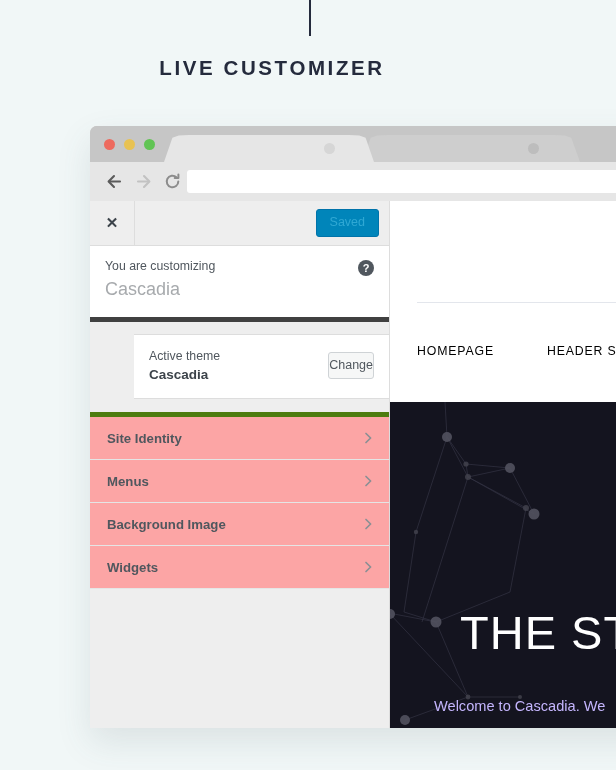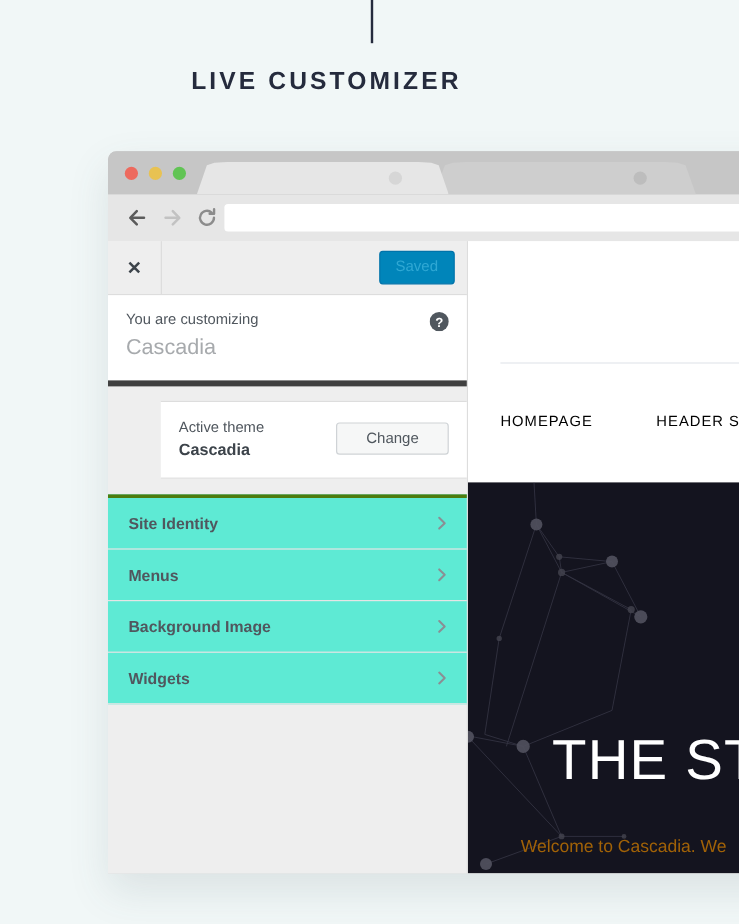--- a/index.html
+++ b/index.html
@@ -116,26 +116,26 @@
 
   .active-theme {
     background: #ffffff; border-top: 1px solid #dddddd; border-bottom: 1px solid #dddddd;
     padding: 14px 15px 16px; display: flex; align-items: center; margin-left: 44px;
   }
   .active-theme .at-text { flex: 1; }
   .at-label { font-size: 12.3px; color: #50575e; }
   .at-name { font-size: 13.5px; color: #3c434a; font-weight: bold; margin-top: 4px; }
   .change-btn {
     background: #f6f7f7; border: 1px solid #cfd3d6; border-radius: 3px;
-    font-size: 12.5px; color: #50575e; padding: 6px 24px 7px; line-height: 1;
+    font-size: 12.5px; color: #50575e; padding: 6px 0 7px; line-height: 1;
   }
 
   .panel-gap2 { height: 13px; background: #eeeeee; }
 
-  .nav-list { background: #5eead4; border-top: 3px solid #4d7c0f; }
+  .nav-list { background: #fca5a5; border-top: 5px solid #4d7c0f; }
   .nav-item {
     height: 43px; display: flex; align-items: center;
     padding: 0 14px 0 17px; border-bottom: 1px solid #e5e5e5;
   }
   .nav-item .lbl { flex: 1; font-size: 13.2px; color: #50575e; font-weight: bold; }
   .chev { width: 14px; height: 14px; color: #8a8f94; }
 
   
   .preview { flex: 1; background: #ffffff; position: relative; overflow: hidden; }
   .site-divider { position: absolute; left: 27px; right: 0; top: 101px;
@@ -147,21 +147,21 @@
   .hero { position: absolute; left: 0; right: 0; top: 201px; bottom: 0;
     background: #14141f; overflow: hidden; }
   .hero svg.constellation { position: absolute; left: 0; top: 0; }
   .hero-title {
     position: absolute; left: 70px; top: 203px;
     font-size: 47px; color: #ffffff; font-weight: 300; letter-spacing: 1px;
     white-space: nowrap;
   }
   .hero-sub {
     position: absolute; left: 44px; top: 296px;
-    font-size: 14.6px; color: #a16207; white-space: nowrap;
+    font-size: 14.6px; color: #c4b5fd; white-space: nowrap;
   }
 </style>
 </head>
 <body>
 
 <div class="page">
 
   <div class="tick"></div>
 
   <div class="section-title">LIVE CUSTOMIZER</div>

